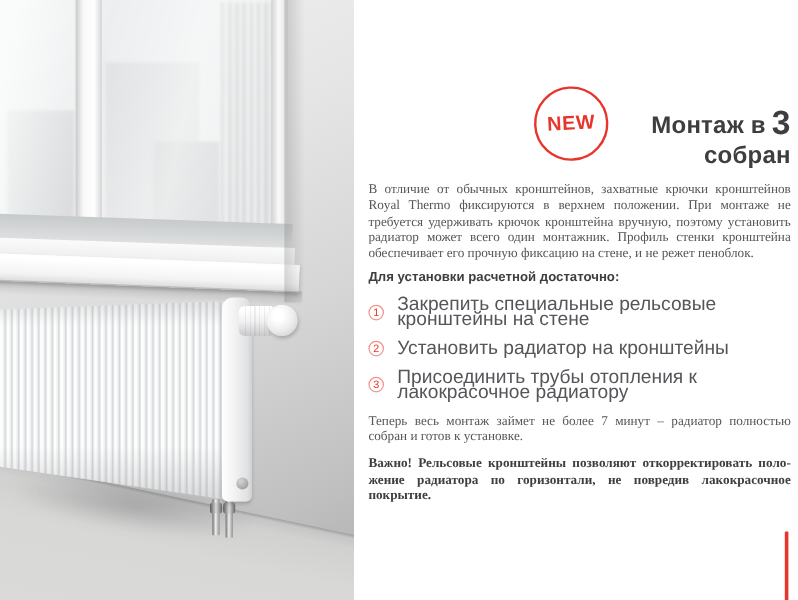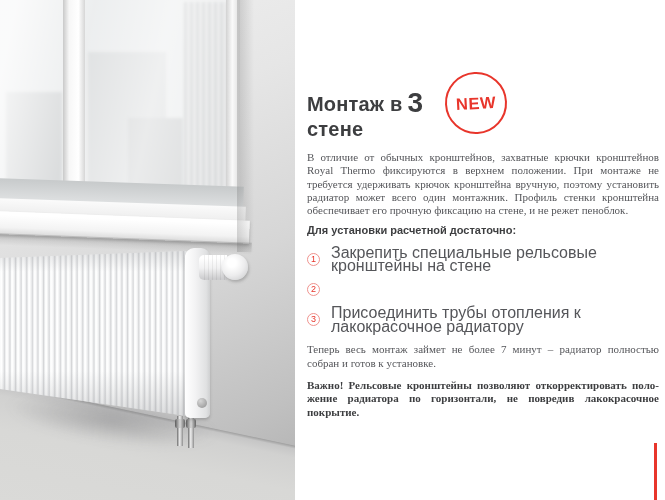--- a/index.html
+++ b/index.html
@@ -55,21 +55,21 @@
   .drain { left:197px; top:398px; width:10px; height:10px; border-radius:50%;
              background:radial-gradient(circle at 35% 30%,#d6d6d6,#8f8f8f); }
   .pipe { width:6px; height:30px; top:416px; background:linear-gradient(90deg,#6e6e6e,#efefef 45%,#8f8f8f); }
   .p1 { left:177px; } .p2 { left:188px; height:32px; }
   .nut { width:10px; height:9px; top:419px; border-radius:2px;
              background:linear-gradient(90deg,#5c5c5c,#d8d8d8 50%,#666666); }
   .n1 { left:175px; } .n2 { left:186px; }
 
   
   .content { position:absolute; left:307px; top:90px; width:352px; color:#55565a; }
-  h1 { font-size:20px; line-height:25px; font-weight:700; color:#3d3e40; margin-bottom:9px; letter-spacing:.2px; }
+  h1 { font-size:20px; line-height:25px; font-weight:700; color:#3d3e40; margin-bottom:9px; letter-spacing:.2px;text-align:right; }
   h1 .big { font-size:28px; line-height:25px; vertical-align:-1px; margin-left:5px; }
   .body { font-size:11px; line-height:13.3px; margin-bottom:9px; }
   .just { text-align:justify;font-family:Liberation Serif, serif; }
   .bold { font-weight:700; color:#3d3e40; }
   .intro { margin-top:-2px; margin-bottom:8px; }
   .steps { margin-bottom:7px; }
   .step { display:flex; align-items:center; gap:11px; margin-bottom:10.5px; }
   .step-num { flex:0 0 auto; width:13px; height:13px; border:1.2px solid #f0928d; border-radius:50%;
               color:#e8352b; font-size:9px; line-height:1; display:flex; align-items:center; justify-content:center; }
   .step-text { font-size:16px; line-height:13.3px; }
@@ -110,32 +110,33 @@
     <div class="rad-side"></div>
     <div class="drain"></div>
     <div class="thermo-body"></div>
     <div class="thermo-ridges"></div>
     <div class="thermo-cap"></div>
   </div>
 
   <div class="new-badge">NEW</div>
 
   <div class="content">
-    <h1><span>Монтаж в</span><span class="big">3</span><br><span>стене</span></h1>
+    <h1><span>Монтаж в</span><span class="big">3</span><br><span>собран</span></h1>
 
     <p class="body just">В отличие от обычных кронштейнов, захватные крючки кронштейнов Royal Thermo фиксируются в верхнем положении. При монтаже не требуется удерживать крючок кронштейна вручную, поэтому установить радиатор может всего один монтажник. Профиль стенки кронштейна обеспечивает его прочную фиксацию на стене, и не режет пеноблок.</p>
     <p class="body bold intro">Для установки расчетной достаточно:</p>
 
     <div class="steps">
       <div class="step">
         <span class="step-num">1</span>
         <span class="step-text">Закрепить специальные рельсовые кронштейны на стене</span>
       </div>
       <div class="step">
         <span class="step-num">2</span>
+        <span class="step-text">Установить радиатор на кронштейны</span>
       </div>
       <div class="step">
         <span class="step-num">3</span>
         <span class="step-text">Присоединить трубы отопления к лакокрасочное радиатору</span>
       </div>
     </div>
 
     <p class="body just">Теперь весь монтаж займет не более 7 минут – радиатор полностью собран и готов к установке.</p>
     <p class="body bold just p4">Важно! Рельсовые кронштейны позволяют откорректировать поло­жение радиатора по горизонтали, не повредив лакокрасочное покрытие.</p>
   </div>

